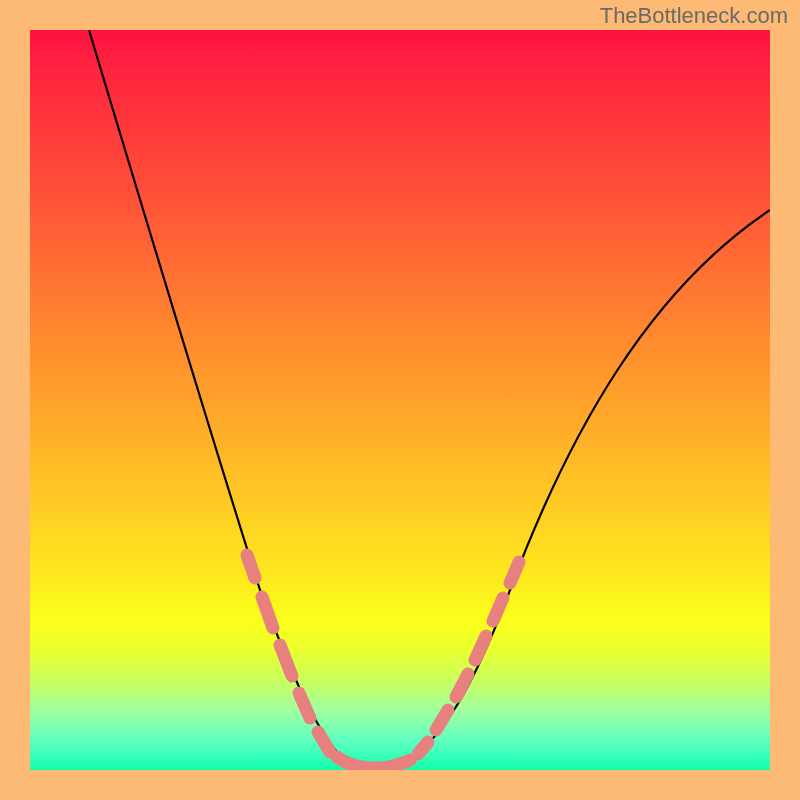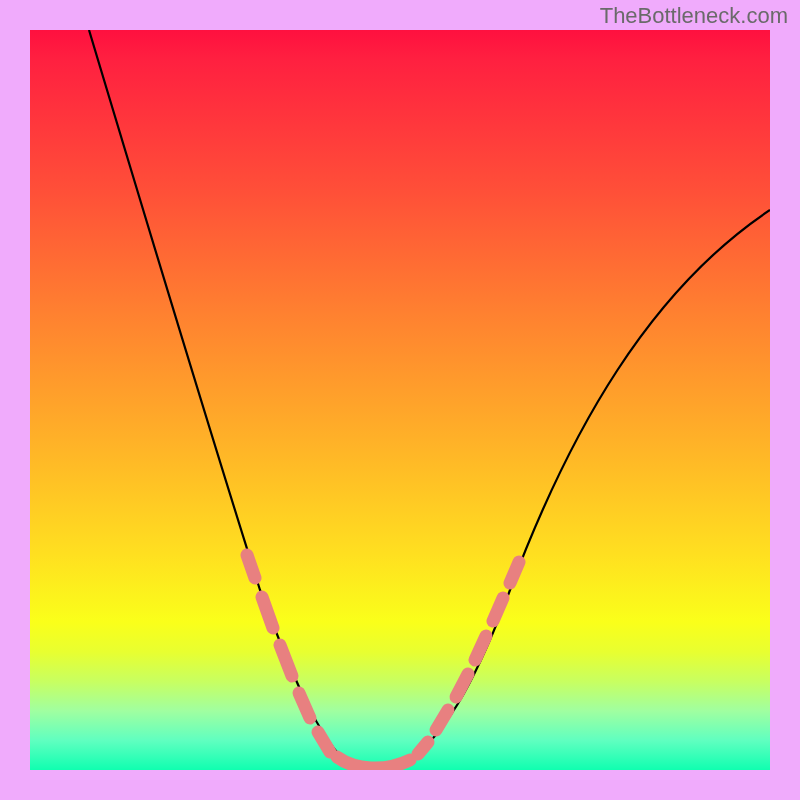--- a/index.html
+++ b/index.html
@@ -1,21 +1,21 @@
 <!DOCTYPE html>
 <html><head>
 <meta charset="utf-8">
 <style>
   * { margin: 0; padding: 0; box-sizing: border-box; }
   html, body { width: 800px; height: 800px; overflow: hidden; background: #000; }
   .container {
     width: 800px;
     height: 800px;
     position: relative;
-    background: #f0abfc;
+    background: #fdba74;
   }
   .watermark {
     position: absolute;
     top: 3px;
     right: 12px;
     color: #6a6a6a;
     font-family: Arial, Helvetica, sans-serif;
     font-size: 22px;
     font-weight: 400;
     letter-spacing: 0px;

